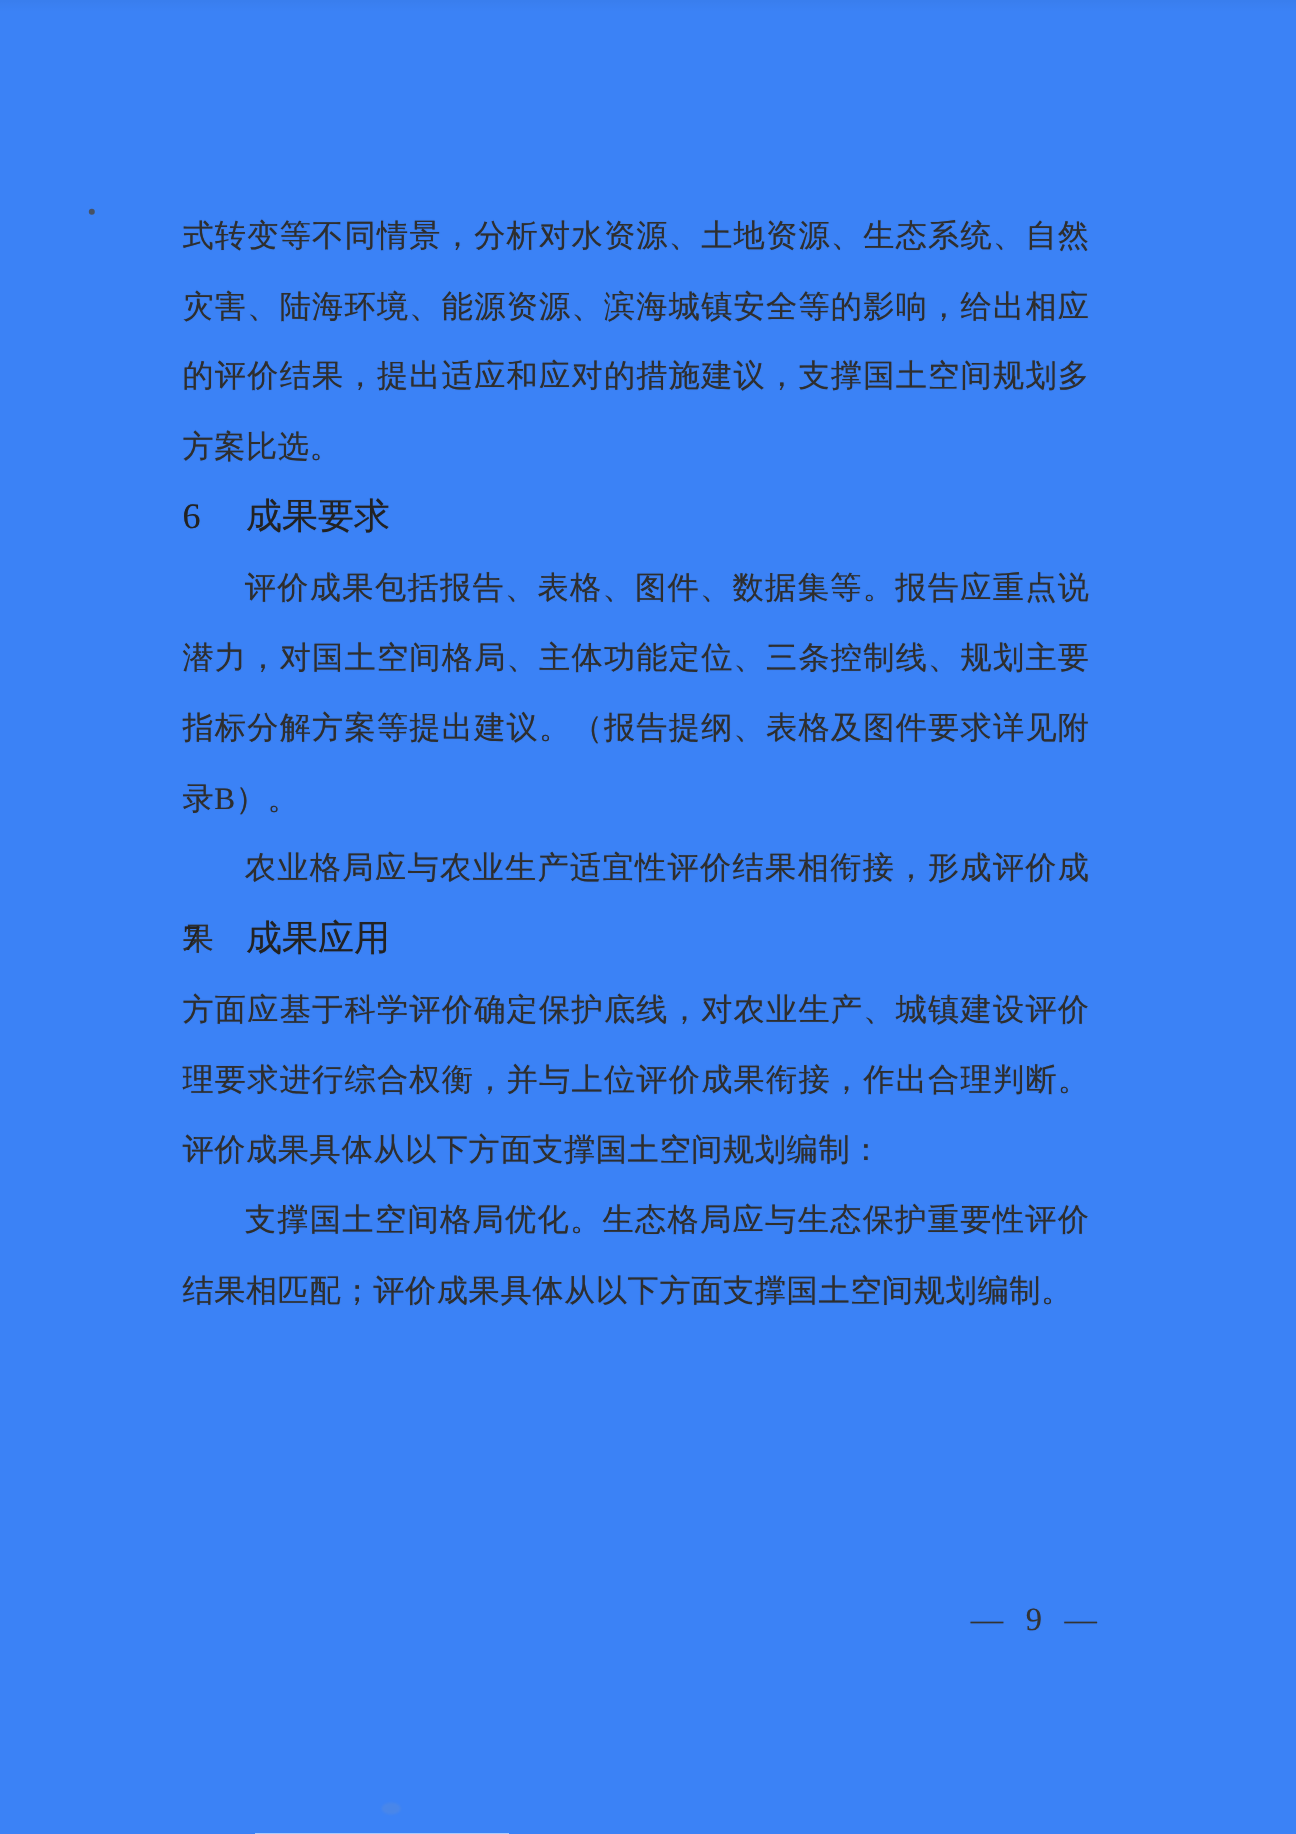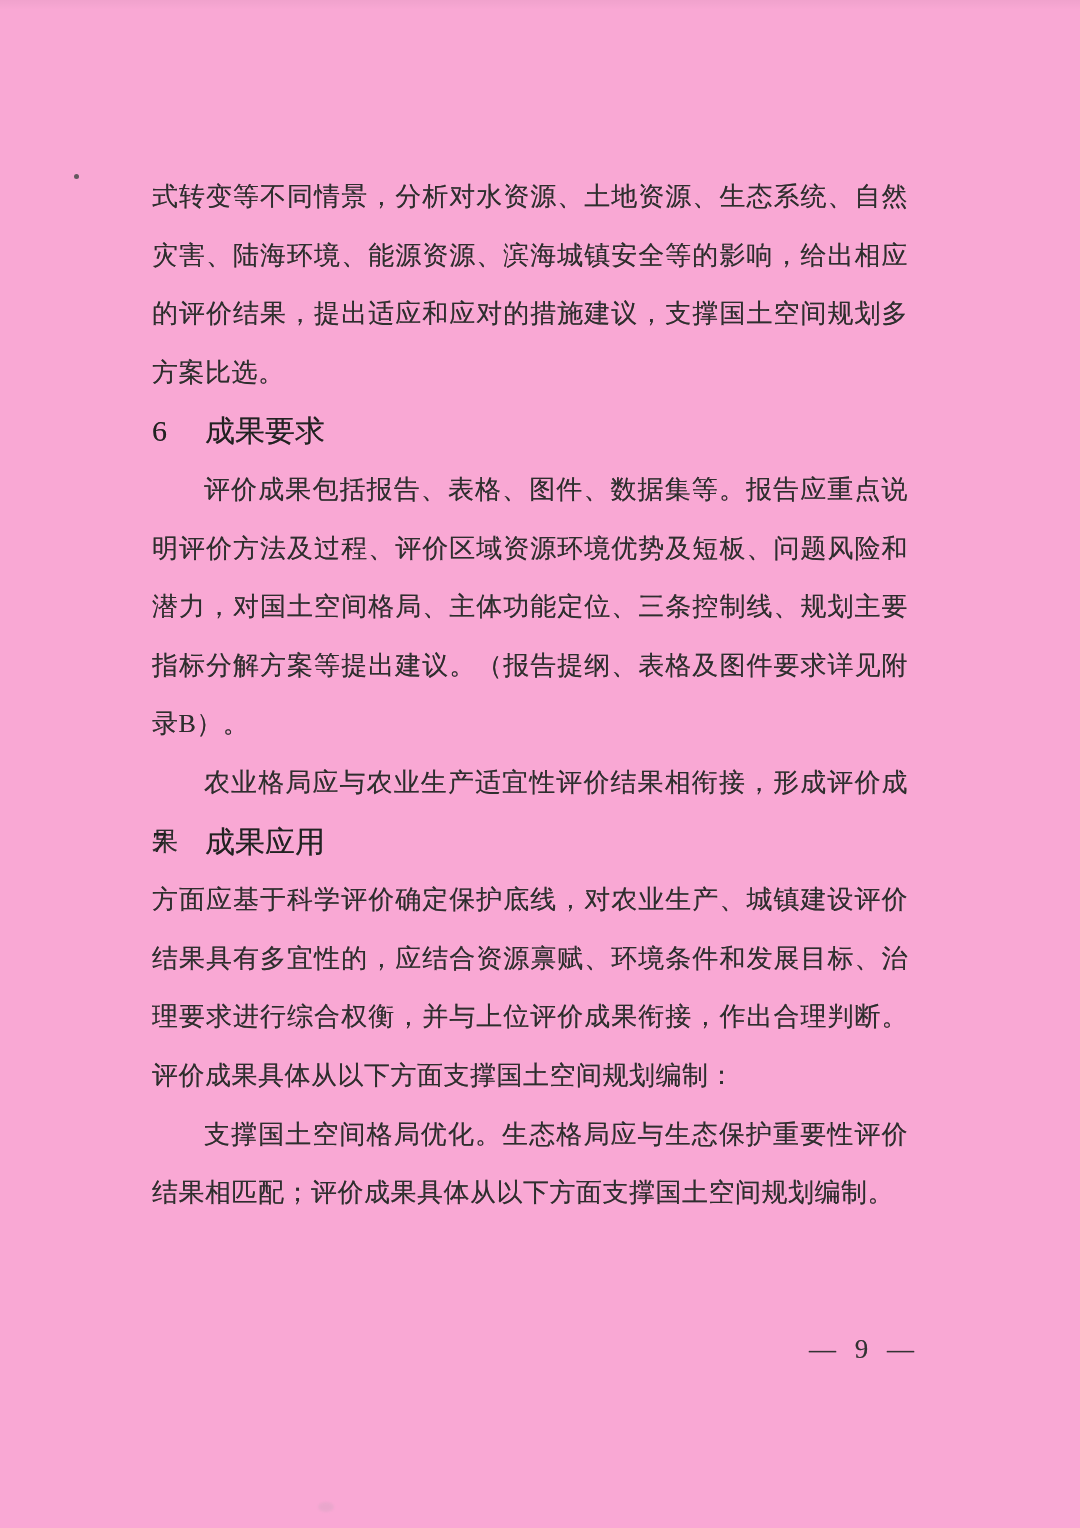--- a/index.html
+++ b/index.html
@@ -4,21 +4,21 @@
 <style>
   html, body {
     margin: 0;
     padding: 0;
     background: #ffffff;
   }
   .page {
     position: relative;
     width: 1080px;
     height: 1528px;
-    background: #f9a8d4;
+    background: #3b82f6;
     overflow: hidden;
     font-family: "Liberation Serif", "DejaVu Serif", serif;
     color: #2e2e2e;
   }
   .page::before {
     
     content: "";
     position: absolute;
     left: 0; top: 0;
     width: 100%; height: 10px;
@@ -106,37 +106,35 @@
       <div class="line fill">的评价结果，提出适应和应对的措施建议，支撑国土空间规划多</div>
       <div class="line">方案比选。</div>
     </div>
 
     <div class="heading">
       <span class="h-num">6</span><span>成果要求</span>
     </div>
 
     <div>
       <div class="line fill indent">评价成果包括报告、表格、图件、数据集等。报告应重点说</div>
-      <div class="line fill">明评价方法及过程、评价区域资源环境优势及短板、问题风险和</div>
       <div class="line fill">潜力，对国土空间格局、主体功能定位、三条控制线、规划主要</div>
       <div class="line fill">指标分解方案等提出建议。（报告提纲、表格及图件要求详见附</div>
       <div class="line">录B）。</div>
     </div>
 
     <div>
       <div class="line fill indent">农业格局应与农业生产适宜性评价结果相衔接，形成评价成果</div>
     </div>
 
     <div class="heading">
       <span class="h-num">7</span><span>成果应用</span>
     </div>
 
     <div>
       <div class="line fill">方面应基于科学评价确定保护底线，对农业生产、城镇建设评价</div>
-      <div class="line fill">结果具有多宜性的，应结合资源禀赋、环境条件和发展目标、治</div>
       <div class="line fill">理要求进行综合权衡，并与上位评价成果衔接，作出合理判断。</div>
       <div class="line">评价成果具体从以下方面支撑国土空间规划编制：</div>
     </div>
 
     <div>
       <div class="line fill indent">支撑国土空间格局优化。生态格局应与生态保护重要性评价</div>
       <div class="line">结果相匹配；评价成果具体从以下方面支撑国土空间规划编制。</div>
     </div>
 
   </div>

